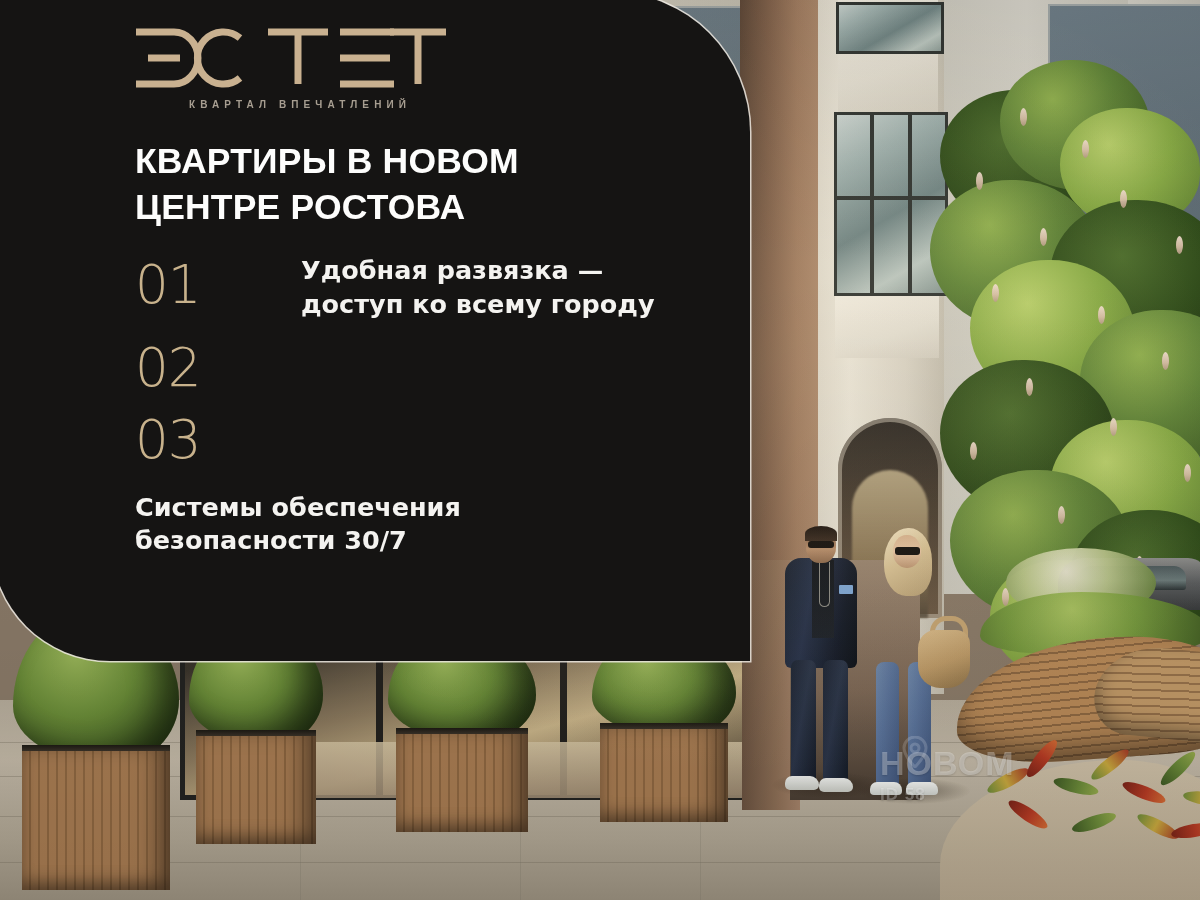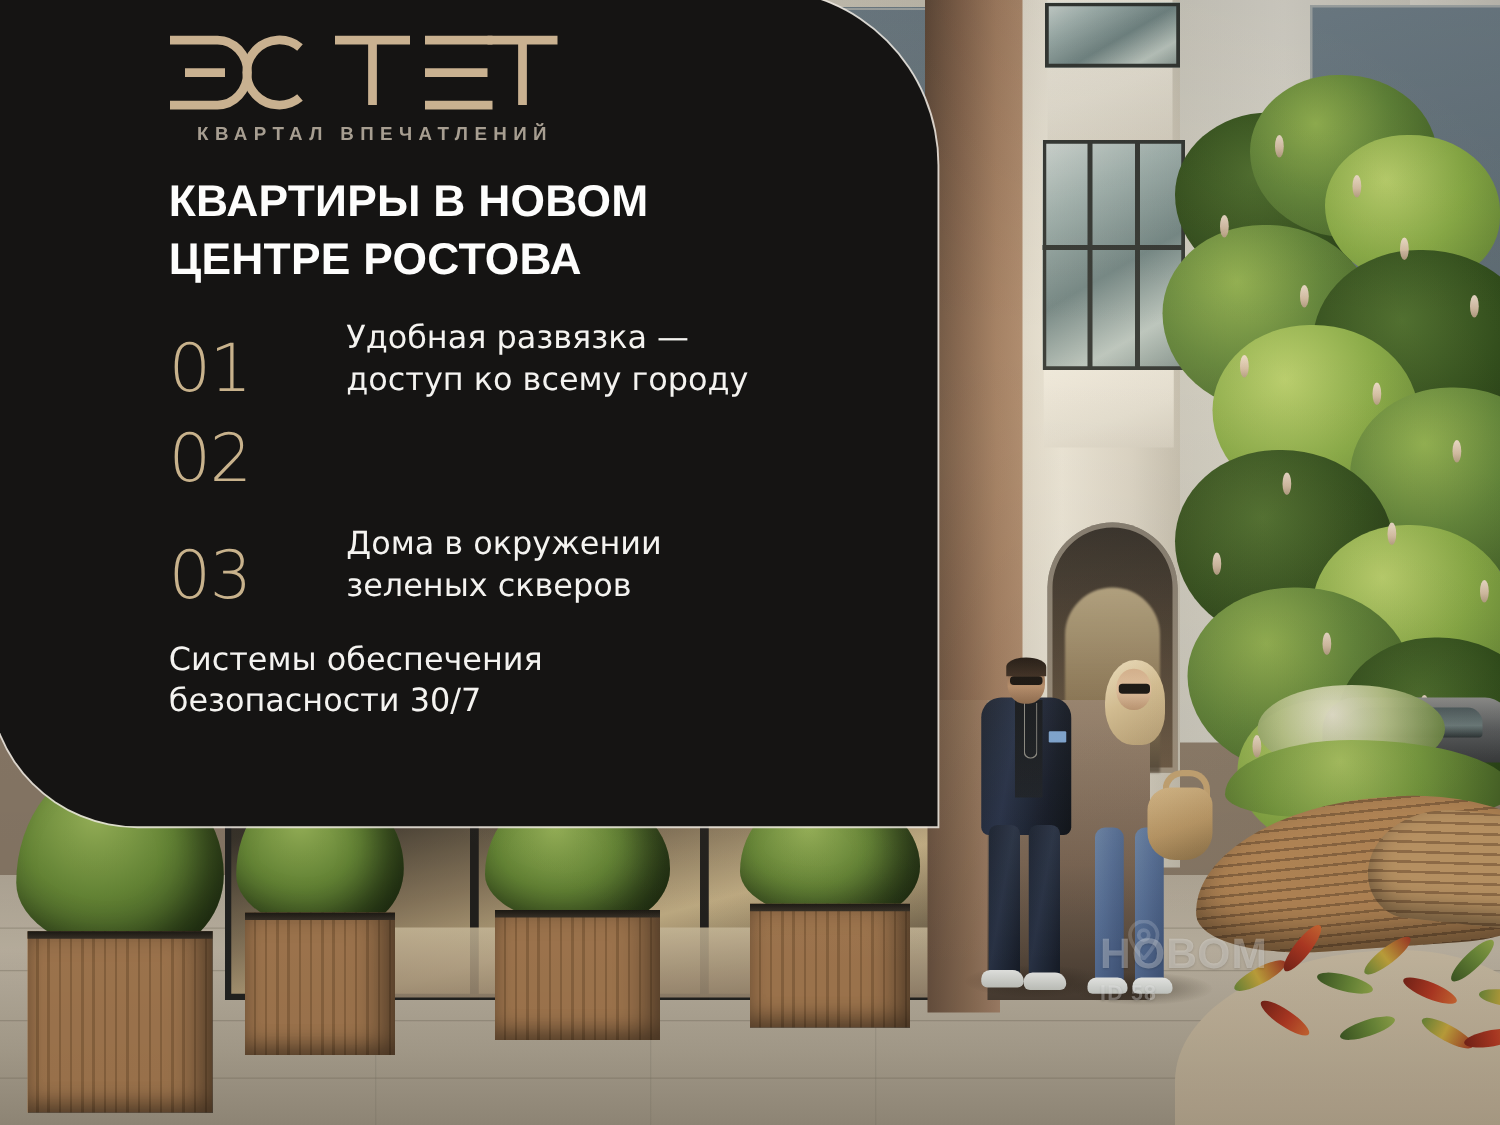--- a/index.html
+++ b/index.html
@@ -261,21 +261,21 @@
   }
   .panel-inner { position: absolute; inset: 0; padding: 8px 0 0 8px; box-sizing: border-box; }
 
   
   .logo-wrap { position: absolute; left: 140px; top: 34px; width: 330px; }
   .logo-mark { display: block; }
   .logo-tagline {
     margin-top: 9px;
     text-align: center;
     color: #a79e91;
-    font-size: 15px;
+    font-size: 10px;
     letter-spacing: 5.1px;
     font-weight: 700;
     white-space: nowrap;
     padding-left: 6px;
   }
 
   
   .headline {
     position: absolute; left: 143px; top: 146px;
     color: #fdfdfc;
@@ -284,39 +284,40 @@
     font-weight: 800;
     letter-spacing: 0.2px;
     margin: 0;
     white-space: pre-line;
   }
 
   
   .features { position: absolute; left: 143px; top: 258px; width: 580px; }
   .feature {
     display: flex;
-    align-items: flex-end;
+    align-items: center;
     margin-bottom: 21px;
+    gap: 24px;
   }
   .feature:last-child { margin-bottom: 0; }
   .f-num {
     flex: 0 0 142px;
     color: #c8b28c;
     font-size: 53px;
     line-height: 0.96;
     font-weight: 300;
     letter-spacing: -1px;
     font-family: "DejaVu Sans", sans-serif;
   }
   .f-text {
     flex: 1 1 auto;
     color: #f4f3f0;
     font-size: 25.5px;
     line-height: 1.33;
-    font-weight: 400;
+    font-weight: 700;
     padding-top: 4px;
     font-family: "DejaVu Sans", sans-serif;
     white-space: pre-line;
   }
 
   
   .watermark {
     position: absolute; left: 880px; top: 744px;
     color: rgba(255,255,255,.30);
     font-size: 34px; font-weight: 700; letter-spacing: 1px;
@@ -574,22 +575,20 @@
           <div class="f-text">Удобная развязка —
 доступ ко всему городу</div>
         </div>
 
         <div class="feature">
           <div class="f-num">02</div>
         </div>
 
         <div class="feature">
           <div class="f-num">03</div>
-          <div class="f-text">Дома в окружении
-зеленых скверов</div>
         </div>
 
         <div class="feature">
           <div class="f-text">Системы обеспечения
 безопасности 30/7</div>
         </div>
 
       </div>
     </div>
   </div>

